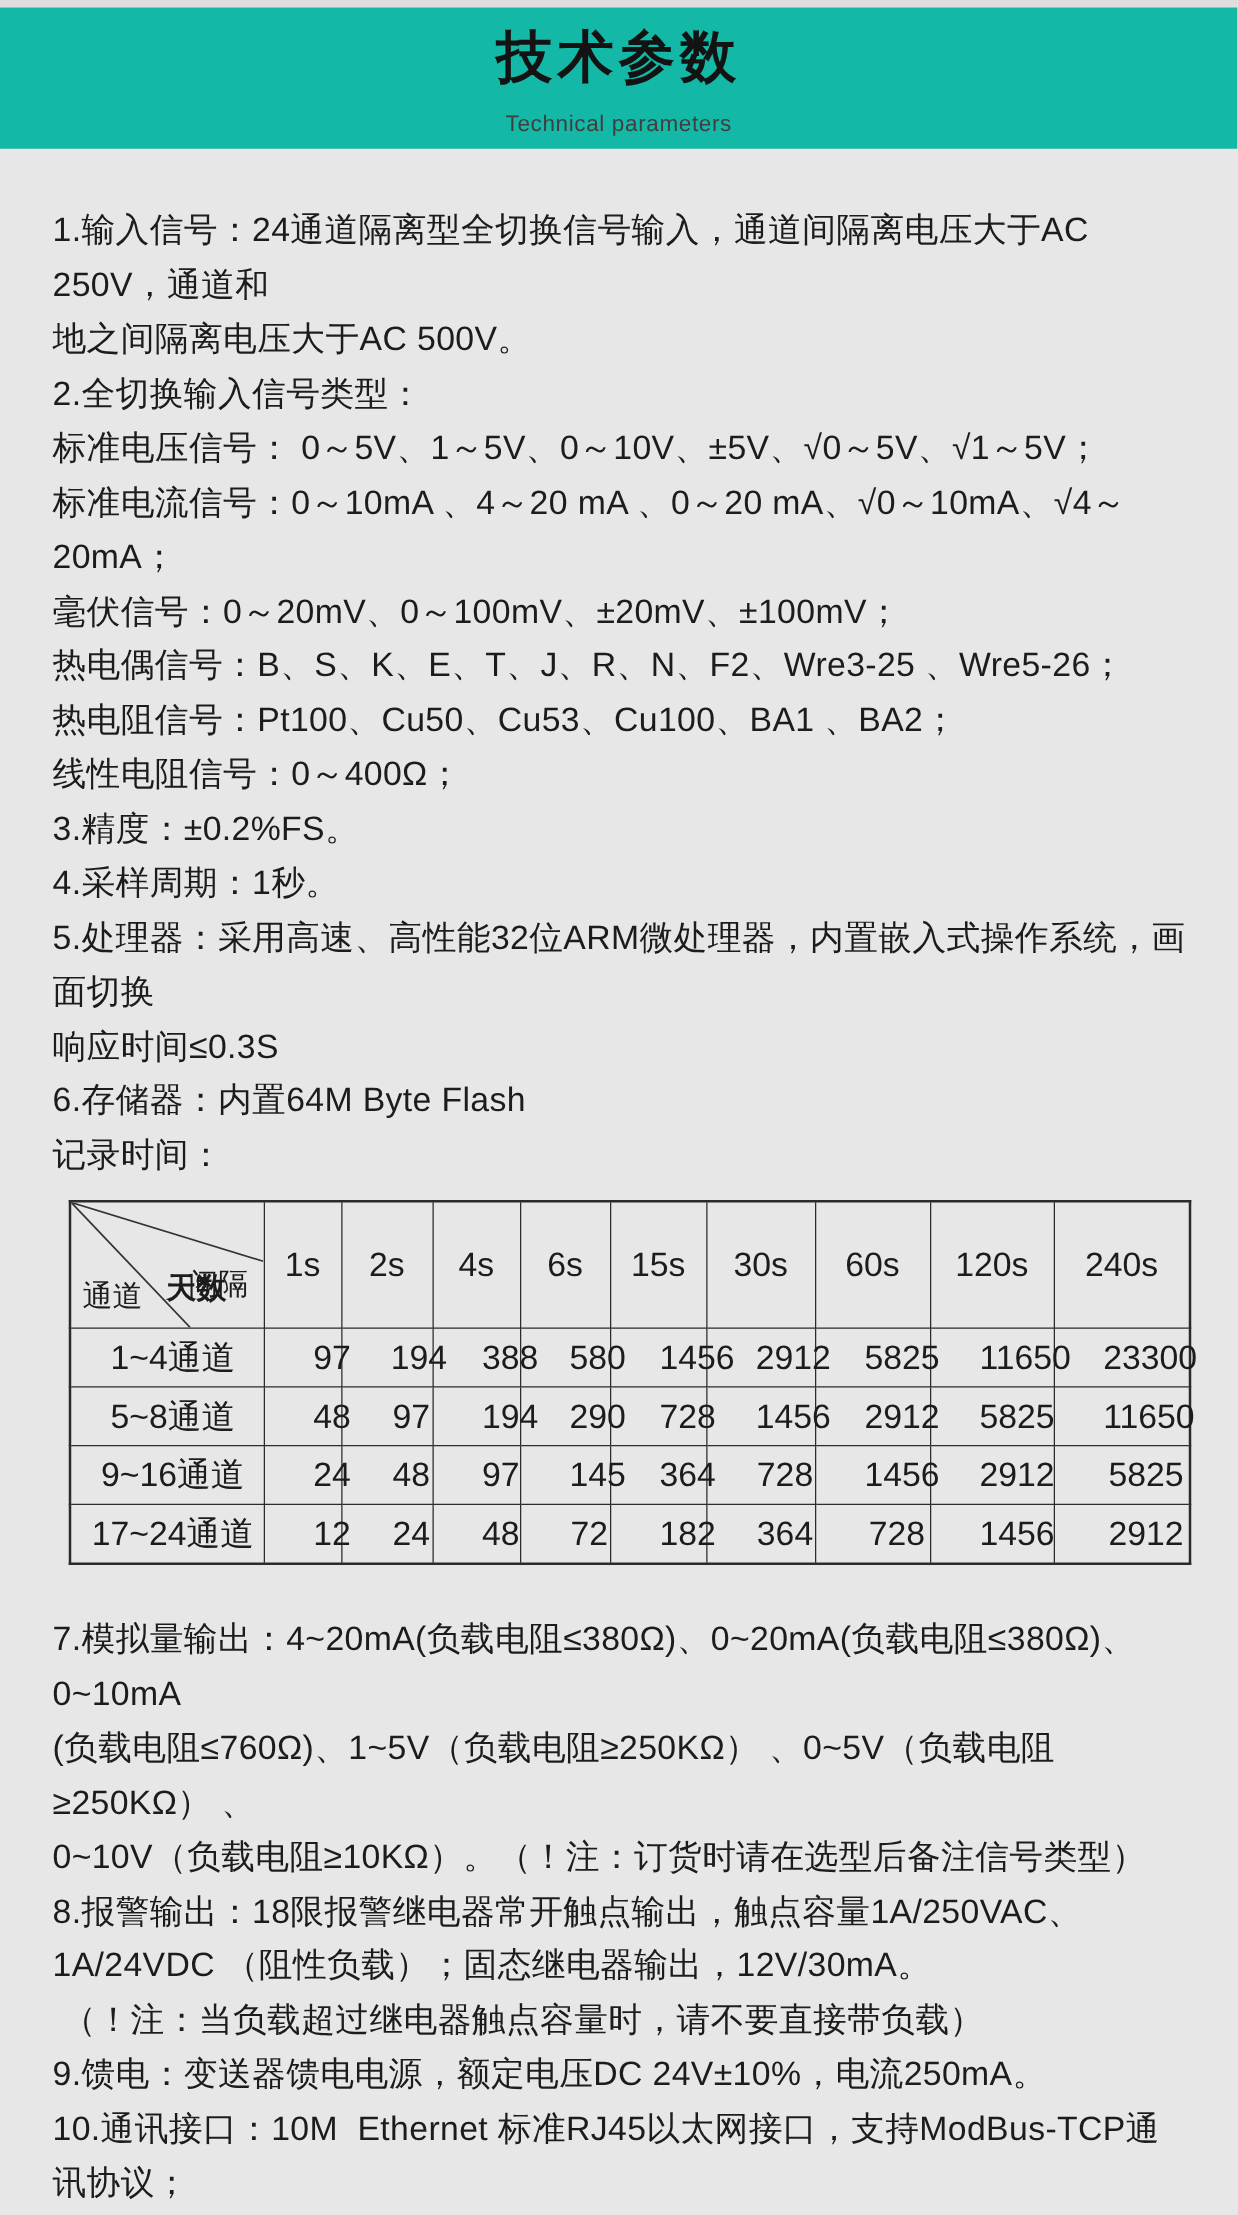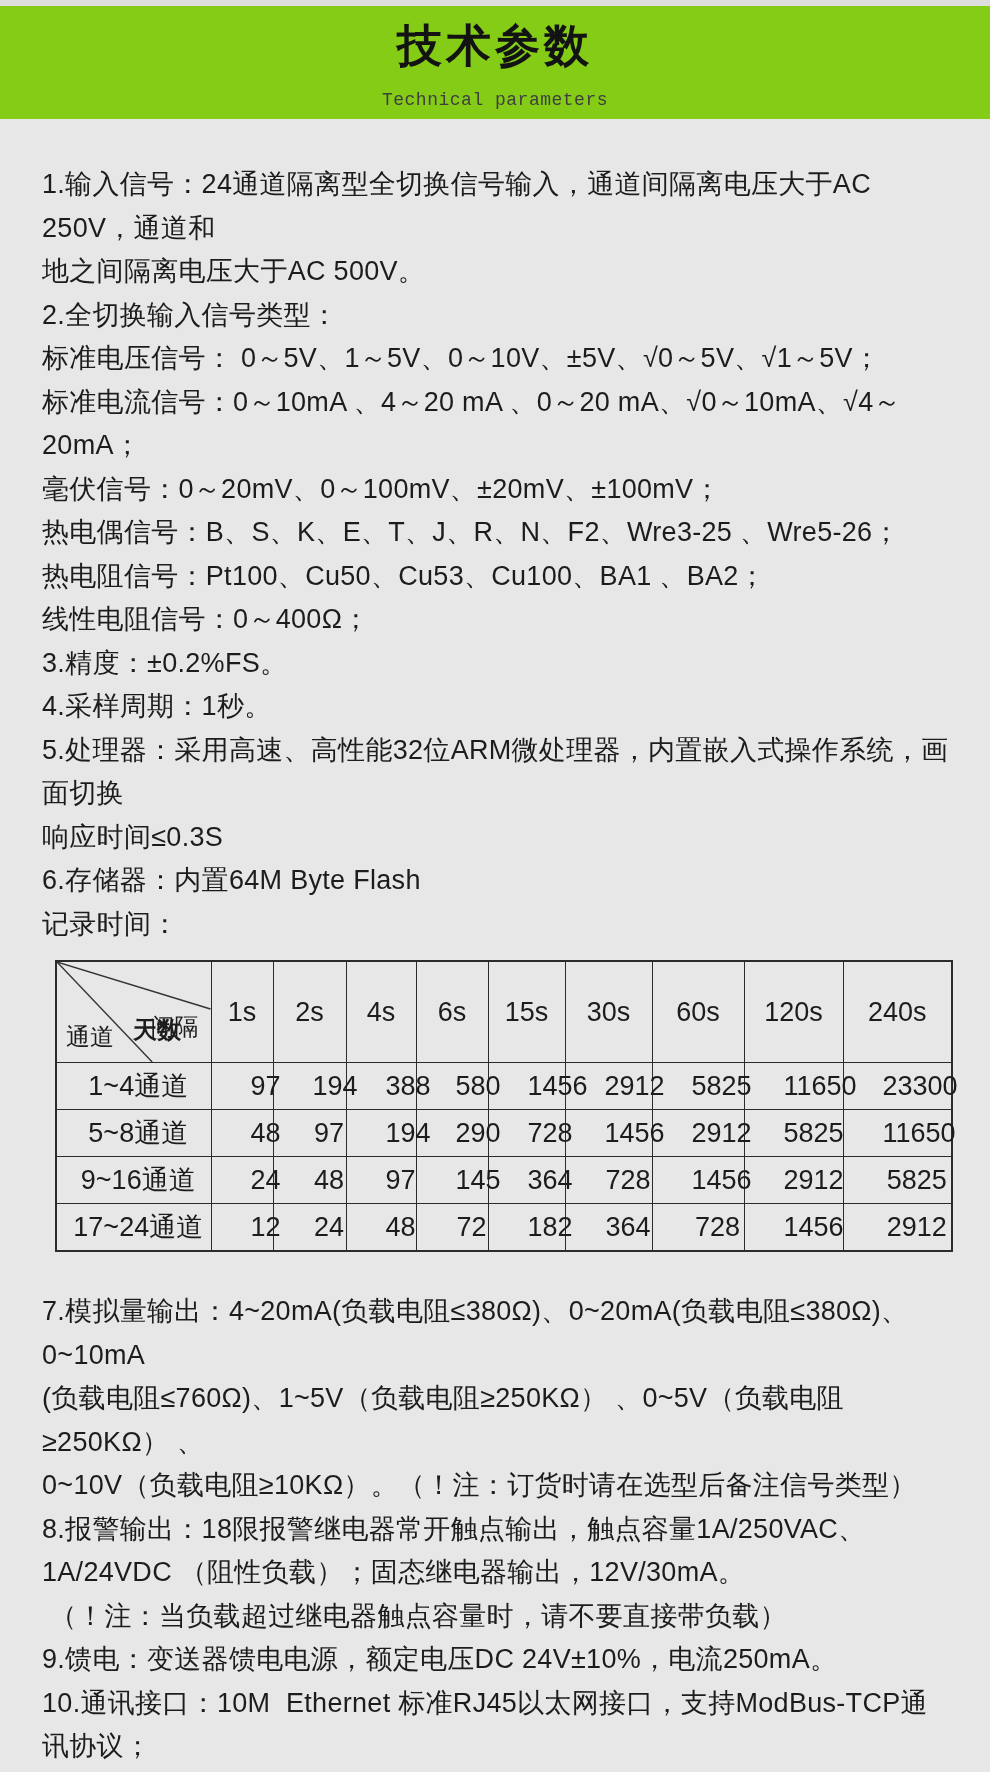--- a/index.html
+++ b/index.html
@@ -12,40 +12,39 @@
     background: #e8e7e7;
     font-family: "Liberation Sans", "DejaVu Sans", sans-serif;
     color: #1c1c1c;
   }
   .top-strip {
     height: 6px;
     background: #dfdede;
   }
   .title-band {
     height: 113px;
-    background: #84cc16;
+    background: #14b8a6;
     display: flex;
     flex-direction: column;
     align-items: center;
     justify-content: center;
   }
   .page-title {
     margin: 6px 0 0 0;
     font-size: 45px;
     font-weight: 700;
     letter-spacing: 4px;
     color: #131313;
     line-height: 1.1;
   }
   .page-subtitle {
     font-size: 18px;
     color: #3f3f3f;
     margin-top: 19px;
     letter-spacing: 0.5px;
-    font-family: Liberation Mono, monospace;
   }
   .content {
     padding: 44px 38px 40px 42px;
   }
   .ln {
     margin: 0;
     font-size: 27px;
     line-height: 43.5px;
     letter-spacing: 0.3px;
     white-space: pre-wrap;

